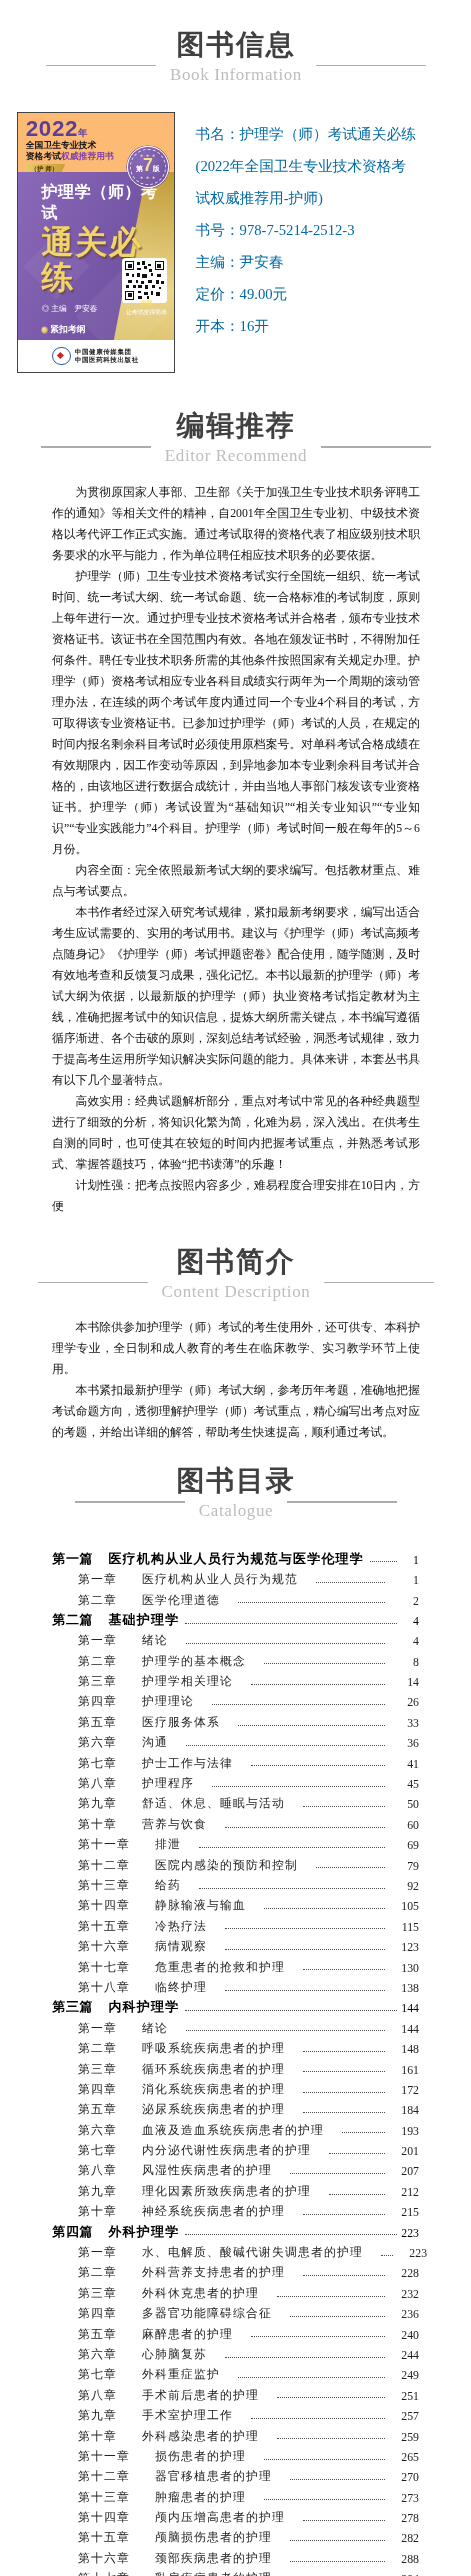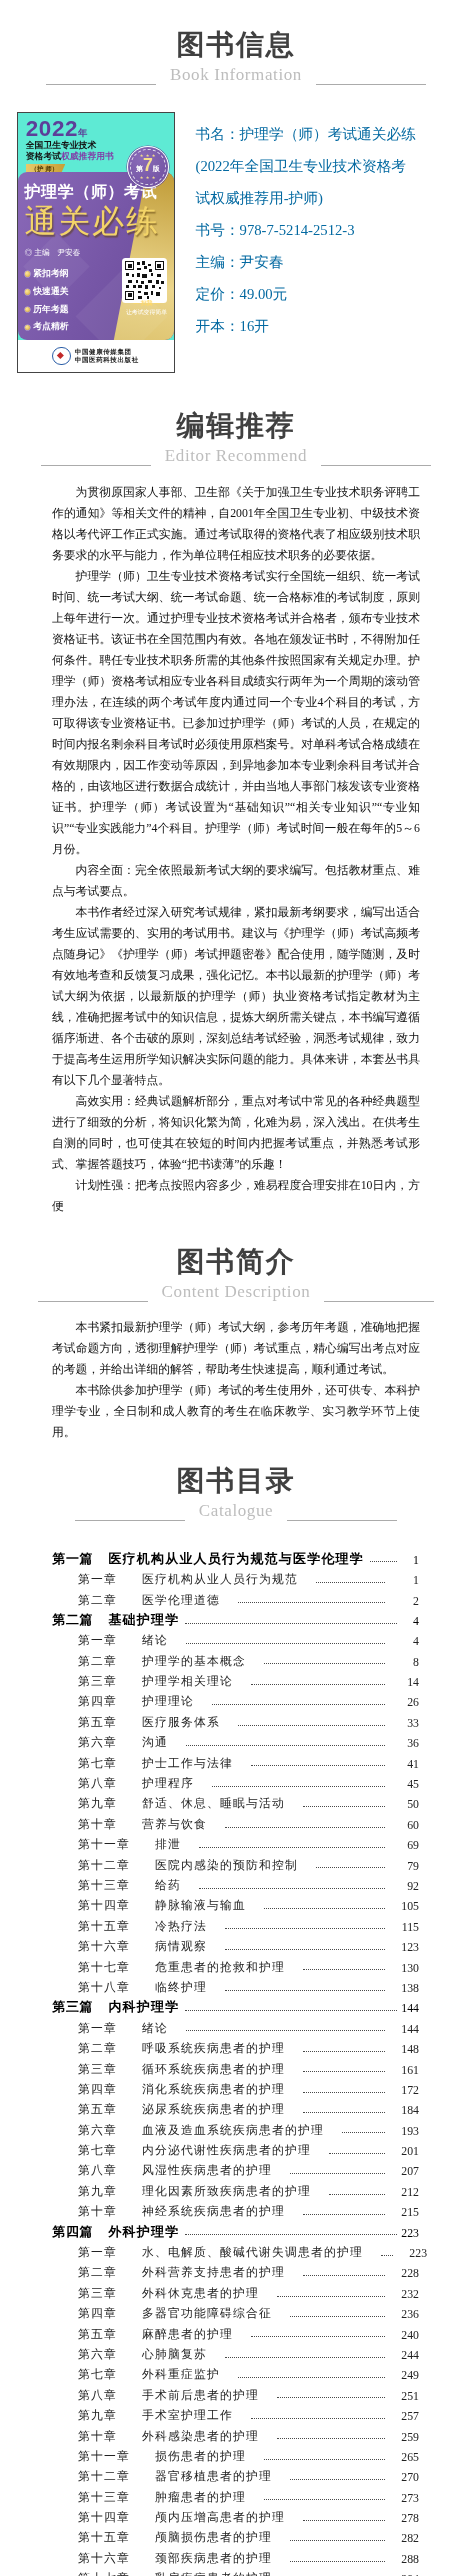--- a/index.html
+++ b/index.html
@@ -3,58 +3,58 @@
 <meta charset="utf-8">
 <style>
   html,body{margin:0;padding:0;background:#fff;}
   .page{width:472px;min-height:2576px;margin:12px auto;background:#fff;position:relative;
         font-family:"Liberation Sans",sans-serif;color:#222;overflow:hidden;}
 
   
   .sec-head{text-align:center;}
   .sec-head .cn{font-size:28px;font-weight:700;letter-spacing:1.8px;color:#404040;
                 font-family:"Liberation Sans",sans-serif;}
-  .sec-sub{display:flex;align-items:flex-end;justify-content:center;gap:14px;margin-top:1.2px;}
+  .sec-sub{display:flex;align-items:flex-start;justify-content:center;gap:14px;margin-top:1.2px;}
   .divider{width:110px;height:1.2px;background:#ababab;}
   .sec-sub .en{font-size:17px;color:#bdbdbd;font-family:"Liberation Serif","DejaVu Serif",serif;
                letter-spacing:0.6px;}
 
   
   .book-wrap{display:flex;margin:27px 0 0 16.5px;}
-  .cover{position:relative;width:156px;height:259px;border:0.6px solid #444;background:#5eead4;flex:none;}
+  .cover{position:relative;width:156px;height:259px;border:0.6px solid #444;background:#fdba74;flex:none;}
   .cover-top{position:relative;height:59px;padding:4.7px 5.9px 0 8.3px;}
   .year-num{font-size:22.4px;font-weight:700;color:#5d3f99;letter-spacing:0.6px;line-height:21px;}
   .year-cn{font-size:9.4px;font-weight:700;color:#5d3f99;}
   .cov-l1{font-size:8.8px;font-weight:700;color:#141414;line-height:10.6px;margin-top:0.6px;}
   .cov-l2{font-size:8.8px;font-weight:700;line-height:10.6px;}
   .cov-l2 .blk{color:#141414;}
   .cov-l2 .pur{color:#8040a8;}
   .cov-tag{display:inline-block;margin-top:1.8px;padding:0.6px 7px 1.2px 4.7px;font-size:6.5px;font-weight:700;
            color:#4d3500;background:linear-gradient(90deg,#e8c96a,#c89f35);
            clip-path:polygon(0 0,100% 0,88% 100%,0 100%);}
   .badge{position:absolute;right:4.7px;top:33px;width:40px;height:40px;border-radius:50%;
          background:radial-gradient(circle at 35% 30%,#8a6bb8,#6d4e9e);
          border:1.8px solid #fff;box-shadow:0 0 0 0.6px #6d4e9e;z-index:5;
          display:flex;flex-direction:column;align-items:center;justify-content:center;}
   .badge .ring{position:absolute;inset:1.8px;border:0.6px dashed rgba(255,255,255,.8);border-radius:50%;}
   .badge .stars{font-size:4.1px;color:#f7e08a;line-height:4.1px;letter-spacing:0.6px;}
   .badge .mid{color:#fff;font-size:7px;font-weight:700;line-height:15.3px;}
   .badge .mid b{font-size:17.7px;color:#f7e08a;font-weight:700;}
   .cover-main{position:absolute;top:59px;left:0;right:0;bottom:32px;overflow:hidden;
               background:linear-gradient(115deg,#8a69b8 0%,#7656a6 55%,#684a99 100%);
-              padding:0 0 0 7px;border-radius:9px;}
+              padding:0 0 0 24px;}
   .cover-main::before,.cover-main::after{content:"";position:absolute;background:rgba(255,255,255,.06);}
   .cover-main::before{left:15.3px;top:71px;width:47px;height:47px;transform:rotate(45deg);}
   .cover-main::after{left:71px;top:112px;width:65px;height:65px;transform:rotate(45deg);}
   .gold-band{position:absolute;right:-25px;top:-9.4px;width:77px;height:277px;
              transform:rotate(11deg);
              background:linear-gradient(180deg,#bc962f 0%,#ecd68c 45%,#c9a845 100%);}
   .cov-title{position:relative;font-size:16px;font-weight:700;color:#fff;margin-top:9.4px;
              letter-spacing:0.6px;z-index:2;}
-  .cov-big{position:relative;font-size:32px;font-weight:400;letter-spacing:1.8px;color:#f3d468;
+  .cov-big{position:relative;font-size:32px;font-weight:700;letter-spacing:1.8px;color:#f3d468;
            text-shadow:1.2px 1.8px 1.2px rgba(90,60,10,.55);z-index:2;line-height:35px;margin-top:1.2px;}
   .cov-editor{position:relative;font-size:7.7px;color:#fff;margin-top:9.4px;z-index:2;}
   .bullets{position:relative;z-index:2;margin-top:9.4px;width:100px;}
   .bullet{display:inline-flex;align-items:center;margin:0 7px 5.9px 0;}
   .bullet .dot{width:5.9px;height:5.9px;border-radius:50%;flex:none;margin-right:2.9px;
                background:radial-gradient(circle at 35% 35%,#ffe79a,#d4a93e);
                box-shadow:0 0 0 0.6px rgba(255,255,255,.5);}
   .bullet .bt{font-size:8.8px;font-weight:700;color:#fff;}
   .qr{position:absolute;right:7px;top:86px;width:39px;height:39px;background:#fff;border-radius:3.5px;
       padding:2.9px;z-index:3;}
@@ -272,23 +272,23 @@
   <div class="sec-head mt-desc">
     <div class="cn">图书简介</div>
     <div class="sec-sub">
       <div class="divider"></div>
       <div class="en">Content Description</div>
       <div class="divider"></div>
     </div>
   </div>
   <div class="body-block">
 
+      <p>本书除供参加护理学（师）考试的考生使用外，还可供专、本科护理学专业，全日制和成人教育的考生在临床教学、实习教学环节上使用。</p>
+
       <p>本书紧扣最新护理学（师）考试大纲，参考历年考题，准确地把握考试命题方向，透彻理解护理学（师）考试重点，精心编写出考点对应的考题，并给出详细的解答，帮助考生快速提高，顺利通过考试。</p>
-
-      <p>本书除供参加护理学（师）考试的考生使用外，还可供专、本科护理学专业，全日制和成人教育的考生在临床教学、实习教学环节上使用。</p>
 
   </div>
 
   <div class="sec-head mt-cat">
     <div class="cn">图书目录</div>
     <div class="sec-sub">
       <div class="divider"></div>
       <div class="en">Catalogue</div>
       <div class="divider"></div>
     </div>

